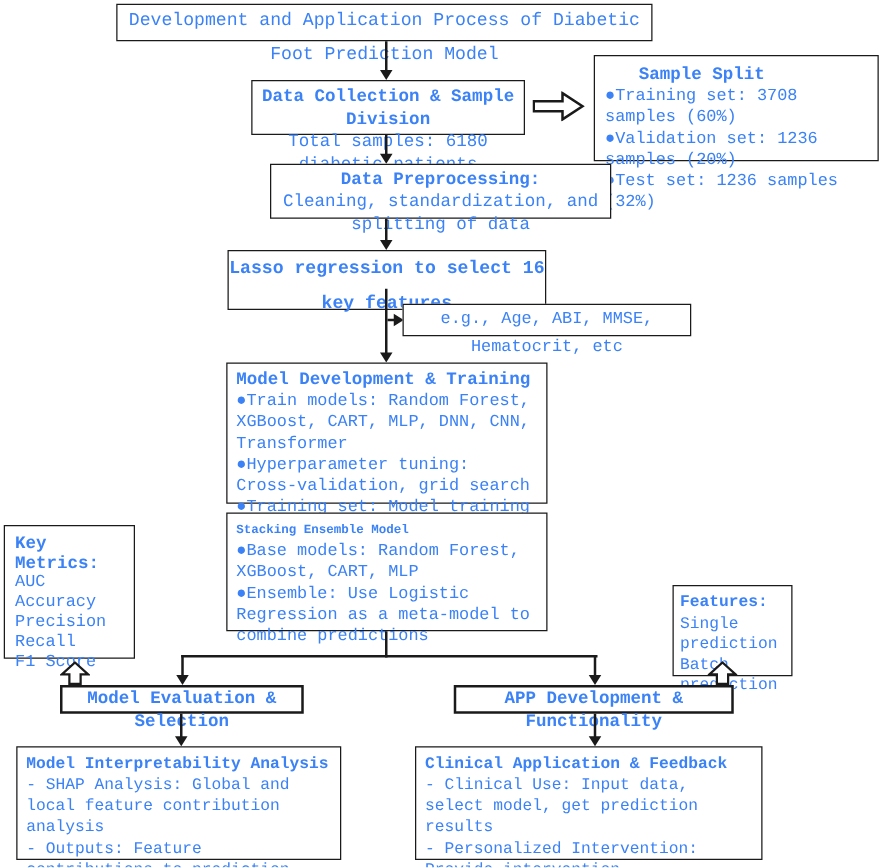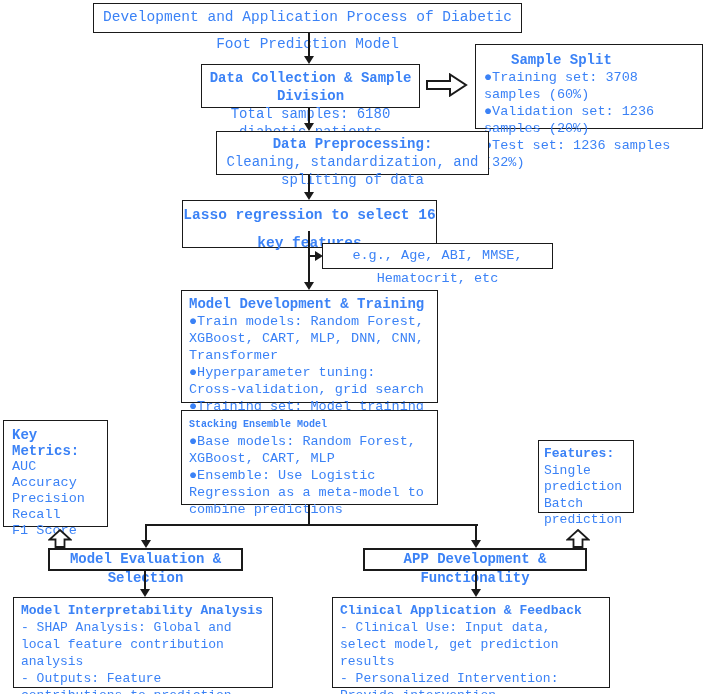--- a/index.html
+++ b/index.html
@@ -33,21 +33,21 @@
   .split-box .bt { font-size:14px;margin-left:27px; }
   .prep-box    { left:172px; top:131px; width:273px; height:44px; padding-top:3px; font-size:14px; line-height:18px;margin-left:44px; }
   .lasso-box   { left:182px; top:200px; width:255px; height:48px; line-height:28px; font-size:14.5px; }
   .eg-box      { left:322px; top:243px; width:231px; height:26px; line-height:23px; }
   .mdev-box    { left:181px; top:290px; width:257px; height:113px; padding:5px 6px 0 7px; }
   .mdev-box .bt { font-size:14px; }
   .stack-box   { left:181px; top:410px; width:257px; height:95px; padding:5px 6px 0 7px; }
   .stack-box .bt { font-size:10px; }
   .metrics-box { left:3px;   top:420px; width:105px; height:107px; padding:6px 0 15px 8px; line-height:16px; }
   .metrics-box .bt { font-size:14px; }
-  .feat-box    { left:538px; top:440px; width:96px;  height:73px; padding:5px 0 0 5px; font-size:13px; line-height:16.5px; }
+  .feat-box    { left:538px; top:468px; width:96px;  height:73px; padding:5px 0 0 5px; font-size:13px; line-height:16.5px; }
   .eval-box    { left:48px;  top:548px; width:195px; height:23px; border-width:2px; line-height:19px; font-size:14px; }
   .app-box     { left:363px; top:548px; width:224px; height:23px; border-width:2px; line-height:19px; font-size:14px; }
   .interp-box  { left:13px;  top:597px; width:260px; height:91px; padding:4px 5px 0 7px; font-size:13px; }
   .clin-box    { left:332px; top:597px; width:278px; height:91px; padding:4px 5px 0 7px; font-size:13px; }
 </style>
 </head>
 <body>
 
 <div class="stage">
 

